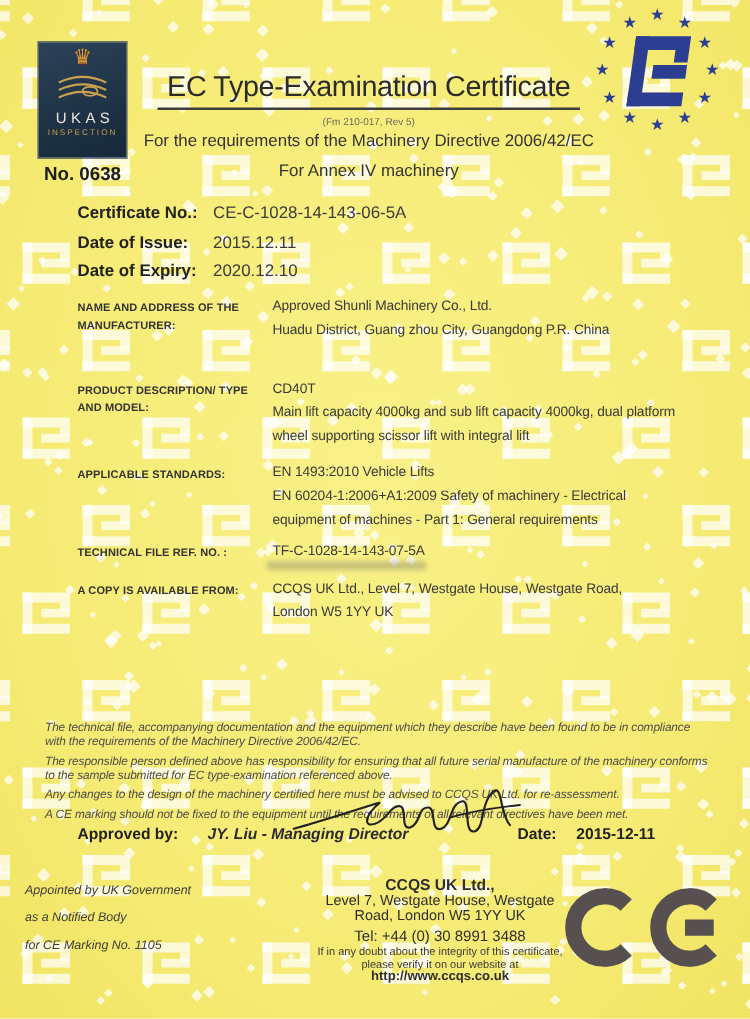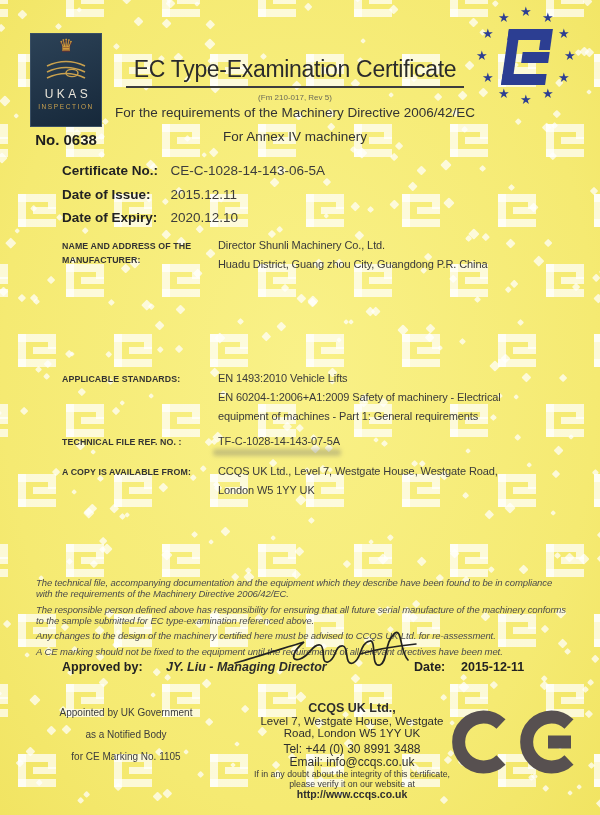--- a/index.html
+++ b/index.html
@@ -66,21 +66,21 @@
 
   
   .approval{position:absolute;left:62px;top:660px;width:508px;height:22px;font-size:12.5px;}
   .app-label{position:absolute;left:0;font-weight:bold;color:#222;}
   .app-name{position:absolute;left:65px;font-weight:bold;font-style:italic;color:#2b2b2b;margin-left:39px;}
   .app-date-label{position:absolute;left:352px;font-weight:bold;color:#222;}
   .app-date{position:absolute;left:399px;font-weight:bold;color:#222;}
   .signature{position:absolute;left:232px;top:618px;}
 
   
-  .foot-left{position:absolute;left:20px;top:707px;width:212px;text-align:center;font-size:10px;color:#3c3c3c;}
+  .foot-left{position:absolute;left:20px;top:707px;width:212px;text-align:left;font-size:10px;color:#3c3c3c;font-style:italic;}
   .foot-left div{margin-bottom:11px;}
   .foot-center{position:absolute;left:232px;top:702px;width:240px;text-align:center;color:#2e2e2e;}
   .fc-company{font-size:12.5px;font-weight:bold;line-height:13px;}
   .fc-line{font-size:11.5px;line-height:12px;text-align:center;}
   .fc-tel{font-size:12px;line-height:14px;margin-top:3px;}
   .fc-email{font-size:12px;line-height:13px;}
   .fc-note{font-size:8.8px;line-height:10px;color:#3a3a3a;}
   .fc-url{font-size:10.5px;font-weight:bold;line-height:11px;}
   .ce-mark{position:absolute;left:450px;top:710px;}
 </style>
@@ -1071,26 +1071,35 @@
       <span class="detail-value">2020.12.10</span>
     </div>
   </div>
 
   <div class="section s1">
     <div class="sec-label">
       <div>NAME AND ADDRESS OF THE</div>
       <div>MANUFACTURER:</div>
     </div>
     <div class="sec-value">
-      <div>Director Shunli Machinery Co., Ltd.</div>
+      <div>Approved Shunli Machinery Co., Ltd.</div>
       <div>Huadu District, Guang zhou City, Guangdong P.R. China</div>
     </div>
   </div>
 
   <div class="section s2">
+    <div class="sec-label">
+      <div>PRODUCT DESCRIPTION/ TYPE</div>
+      <div>AND MODEL:</div>
+    </div>
+    <div class="sec-value">
+      <div>CD40T</div>
+      <div>Main lift capacity 4000kg and sub lift capacity 4000kg, dual platform</div>
+      <div>wheel supporting scissor lift with integral lift</div>
+    </div>
   </div>
 
   <div class="section s3">
     <div class="sec-label">
       <div>APPLICABLE STANDARDS:</div>
     </div>
     <div class="sec-value">
       <div>EN 1493:2010 Vehicle Lifts</div>
       <div>EN 60204-1:2006+A1:2009 Safety of machinery - Electrical</div>
       <div>equipment of machines - Part 1: General requirements</div>
@@ -1140,21 +1149,20 @@
     <div>Appointed by UK Government</div>
     <div>as a Notified Body</div>
     <div>for CE Marking No. 1105</div>
   </div>
 
   <div class="foot-center">
     <div class="fc-company">CCQS UK Ltd.,</div>
     <div class="fc-line">Level 7, Westgate House, Westgate</div>
     <div class="fc-line">Road, London W5 1YY UK</div>
     <div class="fc-tel">Tel: +44 (0) 30 8991 3488</div>
-    <div class="fc-email">Email: info@ccqs.co.uk</div>
     <div class="fc-note">If in any doubt about the integrity of this certificate,</div>
     <div class="fc-note">please verify it on our website at</div>
     <div class="fc-url">http://www.ccqs.co.uk</div>
   </div>
 
   <svg class="ce-mark" width="140" height="66" viewBox="0 0 140 66">
     <path d="M51 14 A 25 25 0 1 0 51 50" fill="none" stroke="#575050" stroke-width="13"></path>
     <path d="M119 14 A 25 25 0 1 0 119 50" fill="none" stroke="#575050" stroke-width="13"></path>
     <path d="M98 32 L 121 32" stroke="#575050" stroke-width="13" fill="none"></path>
   </svg>

